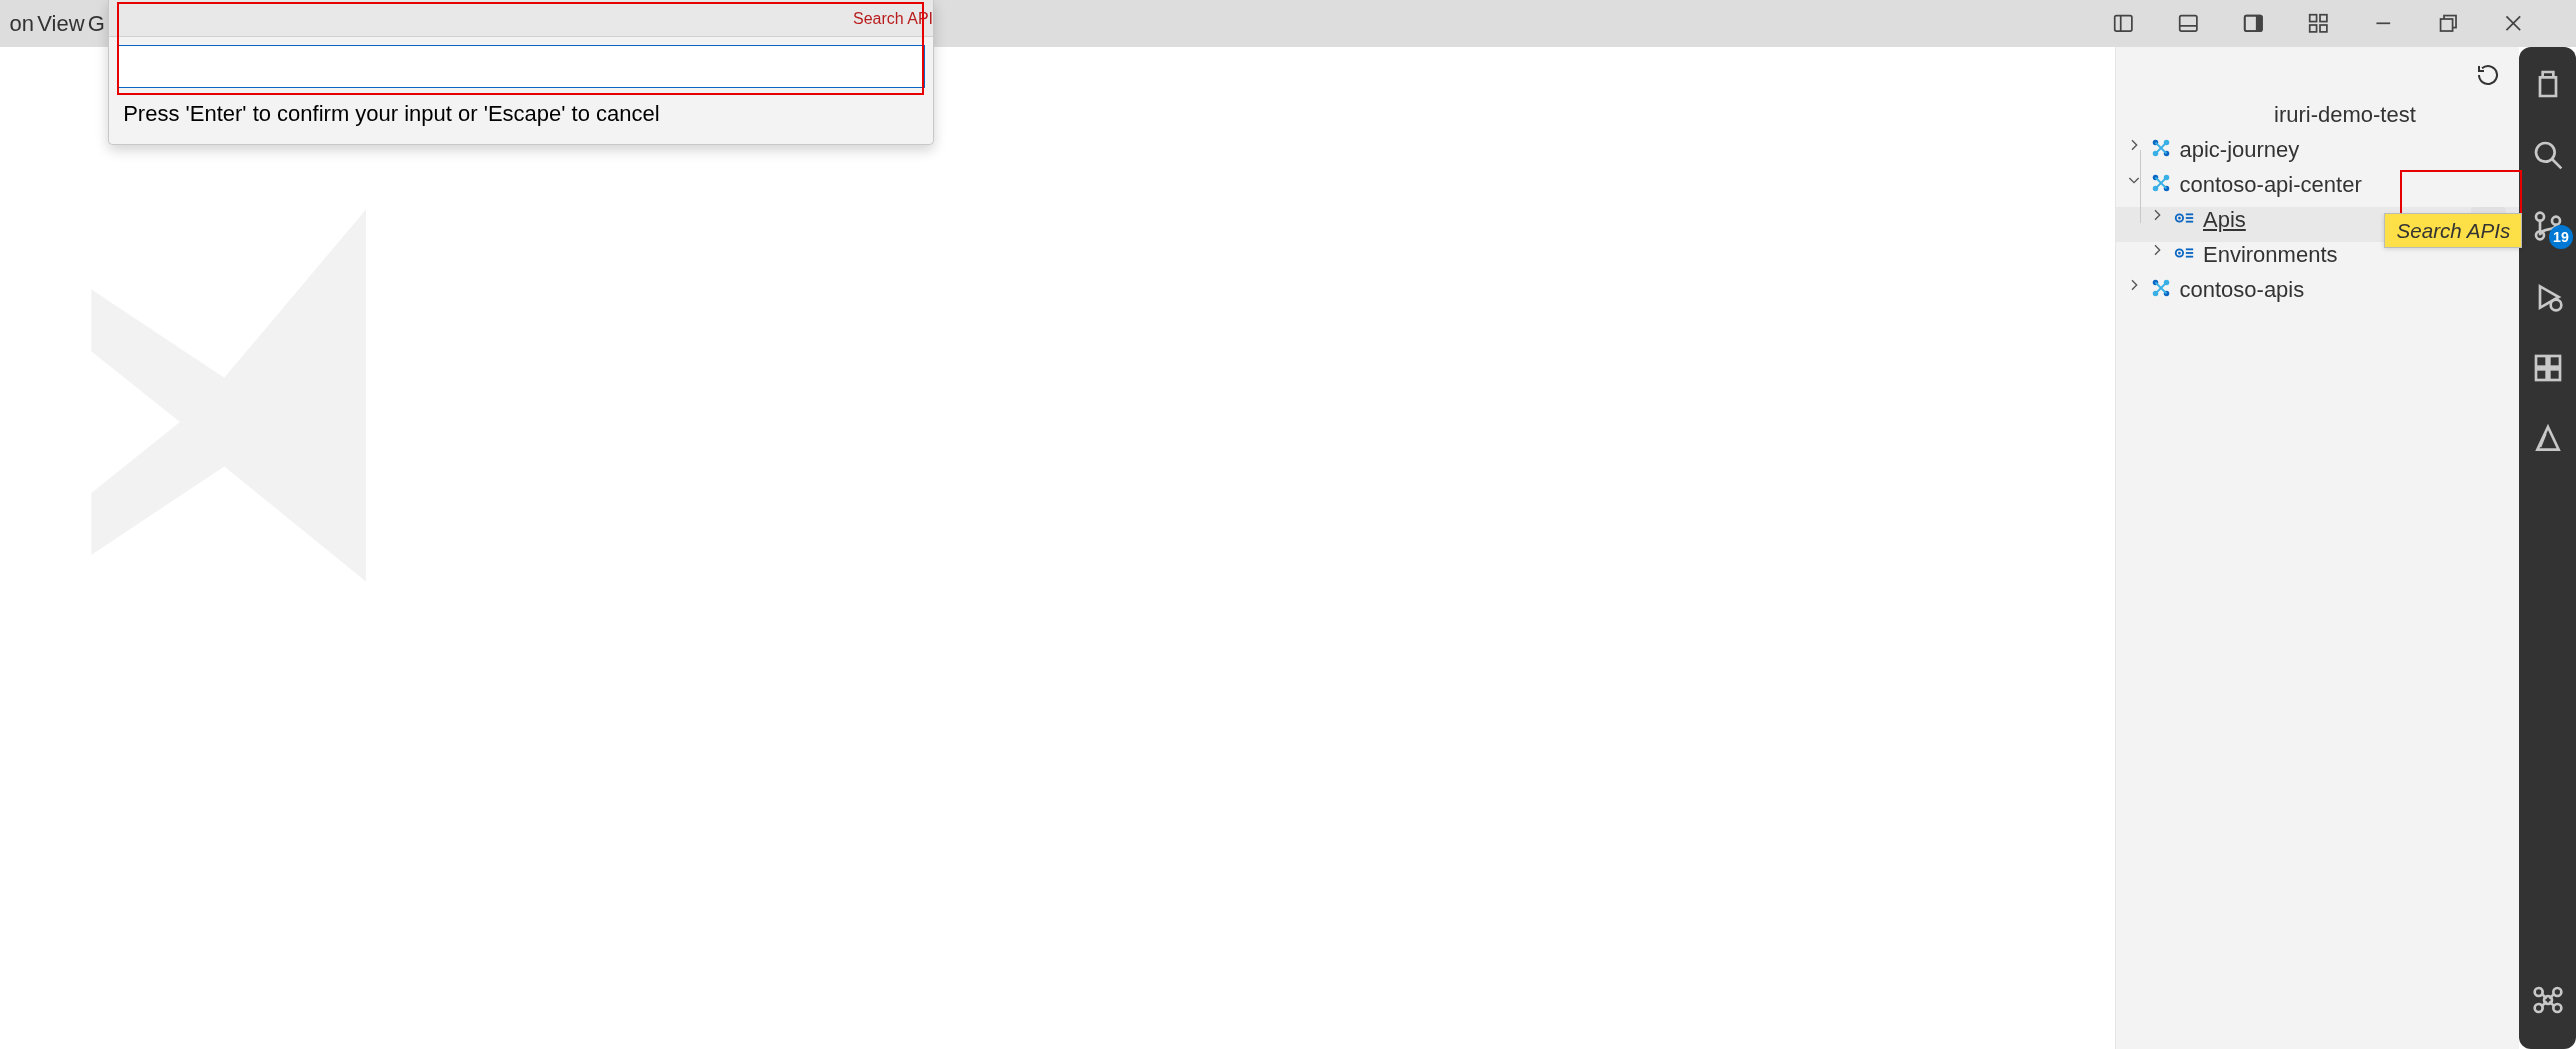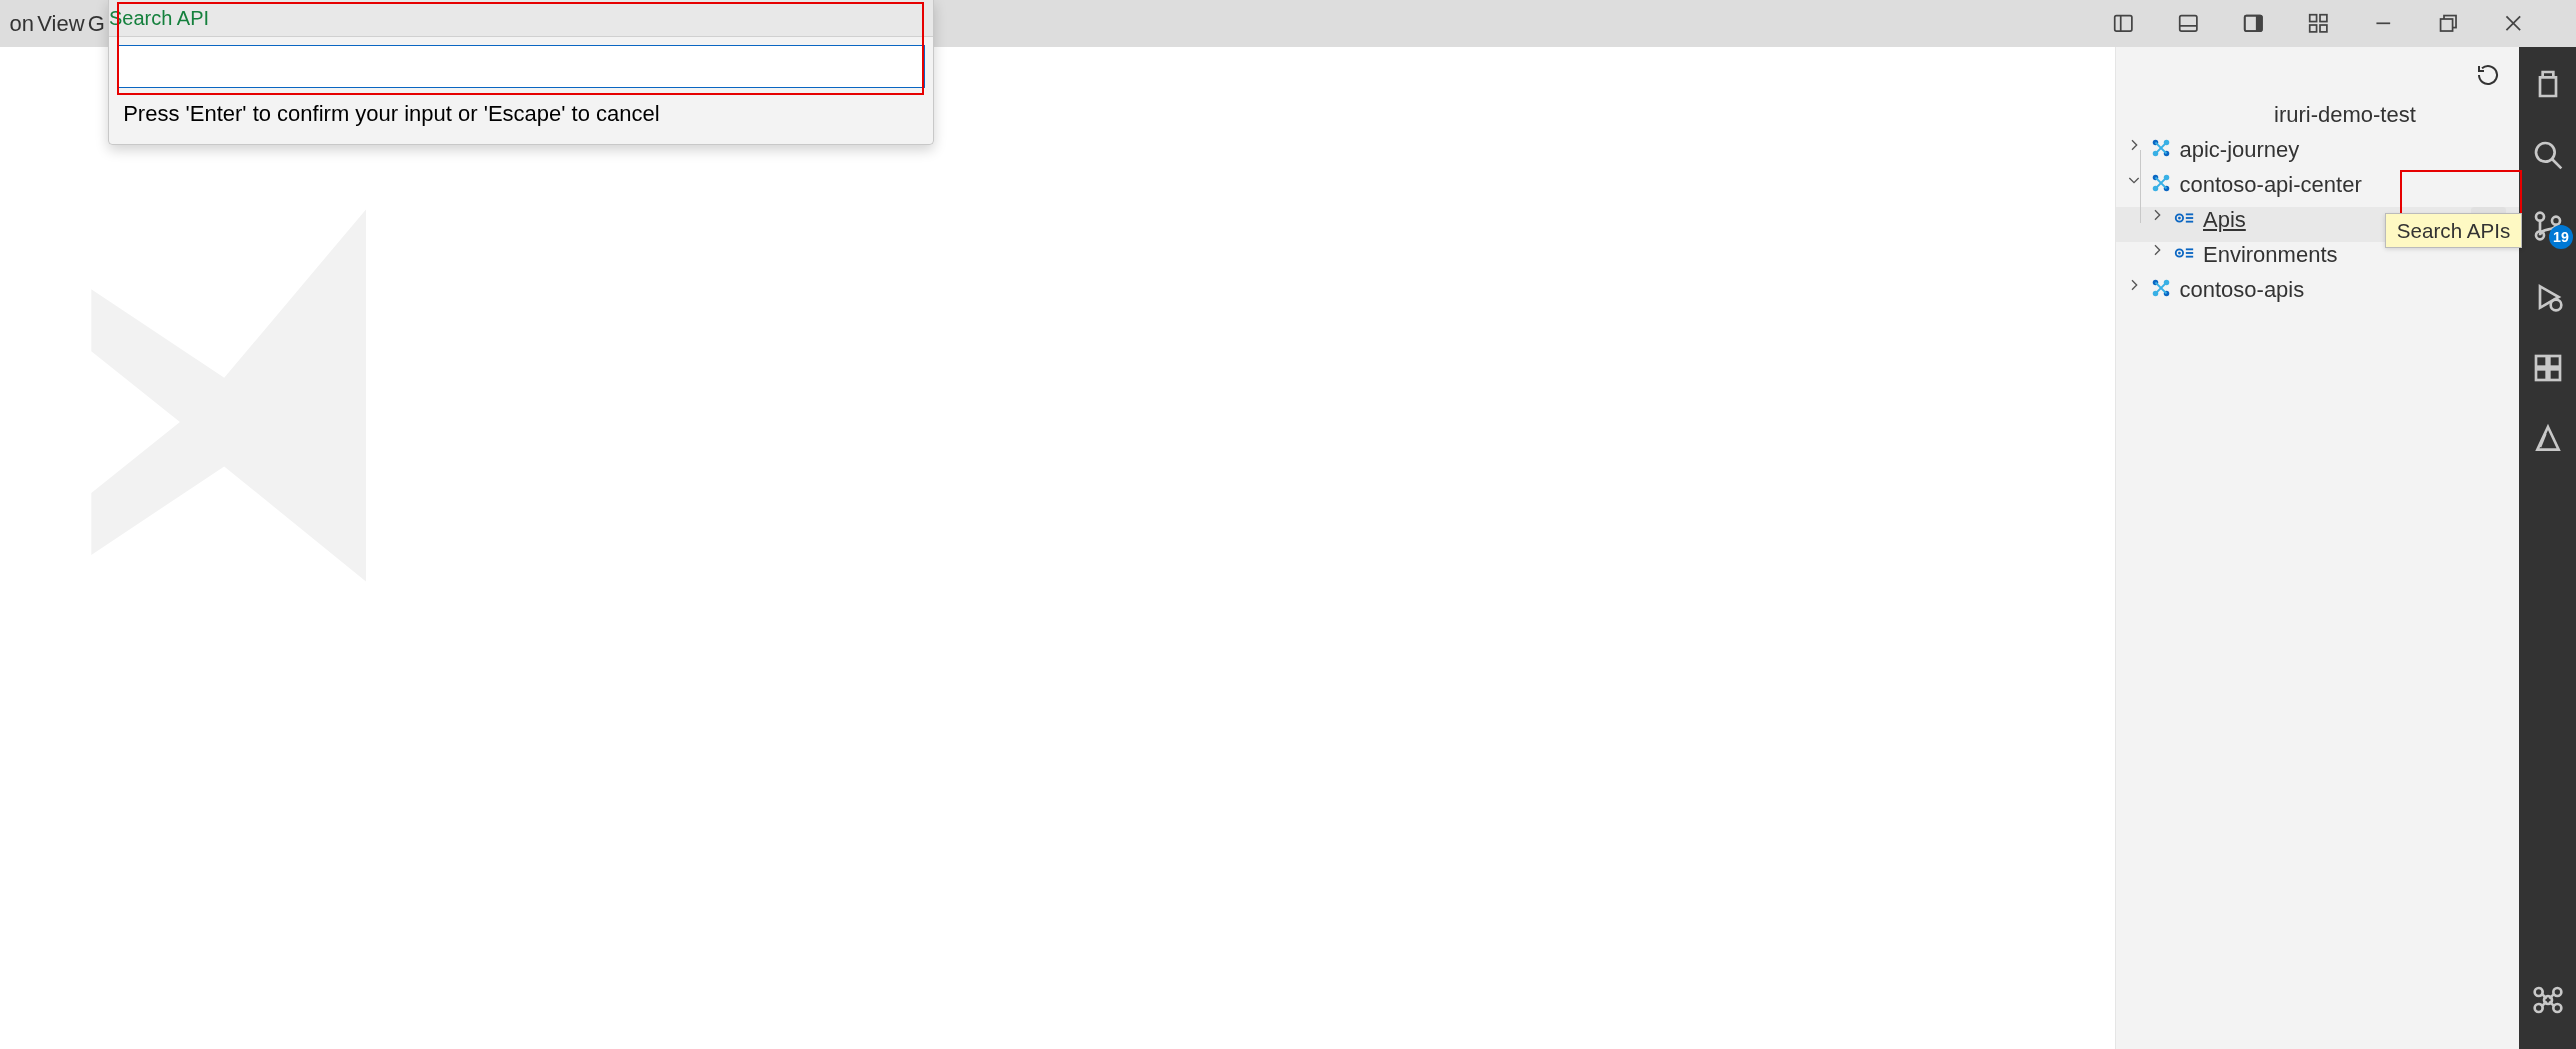--- a/index.html
+++ b/index.html
@@ -37,21 +37,21 @@
       border-radius: 0 0 4.7px 4.7px;
       box-shadow: 0 4.7px 12.7px rgba(0,0,0,.18);
       z-index: 50;
     }
     .palette-highlight {
       position:absolute; left:117px; top:1.6px; width:807px; height:93px;
       border:2.4px solid #e60000; z-index:60; pointer-events:none;
     }
     .palette-title {
       height: 37px; line-height: 37px;
-      text-align: left; font-size: 20px; color: #15803d;
+      text-align: right; font-size: 16px; color: #b91c1c;
       background: #e8e8e8;
       border-bottom: 0.8px solid #d0d0d0;
     }
     .palette-input-wrap { padding: 8px 8px 3.2px 8px; }
     .palette-input {
       width: 100%; height: 43px;
       border: 1.6px solid #0a66c2;
       background: #fff;
       font-size: 20.6px;
       padding: 0 8px;
@@ -93,30 +93,31 @@
     .node-icon { width:22px; height:22px; flex:0 0 22px; }
     .tree-label { white-space:nowrap; }
     .row-action { margin-left:auto; margin-right:12.7px; width:35px; height:32px; display:flex;align-items:center;justify-content:center; background:#e0e0e0; border-radius:3.2px;}
 
     .row-action-highlight {
       position:absolute; border:2.4px solid #e60000; pointer-events:none;
       width:122px; height:76px;
     }
 
     .tooltip {
-      position:absolute; background:#fef9c3; border:0.8px solid #bbb;
+      position:absolute; background:#fde047; border:0.8px solid #bbb;
       font-size:20.6px; color:#333; padding:4.7px 11px; white-space:nowrap;
       box-shadow:0 1.6px 4.7px rgba(0,0,0,.15);
+      font-style:italic;
     }
 
     
     .activitybar {
       width: 57px; background: #333333;
       display:flex; flex-direction:column; align-items:center;
-      padding-top: 19px; gap: 36px;
+      padding-top: 19px; gap: 36px; border-radius: 12px;
     }
     .ab-item { width:35px; height:35px; position:relative; display:flex;align-items:center;justify-content:center;}
     .ab-item svg { width:32px; height:32px; stroke:#c8c8c8; stroke-width:2; fill:none; }
     .ab-badge {
       position:absolute; right:-8px; bottom:-6.3px;
       background:#0078d4; color:#fff; font-size:14.2px; font-weight:600;
       border-radius:50%; width:24px; height:24px; display:flex;align-items:center;justify-content:center;
     }
     .activitybar-bottom { margin-top:auto; margin-bottom:32px; }
 

